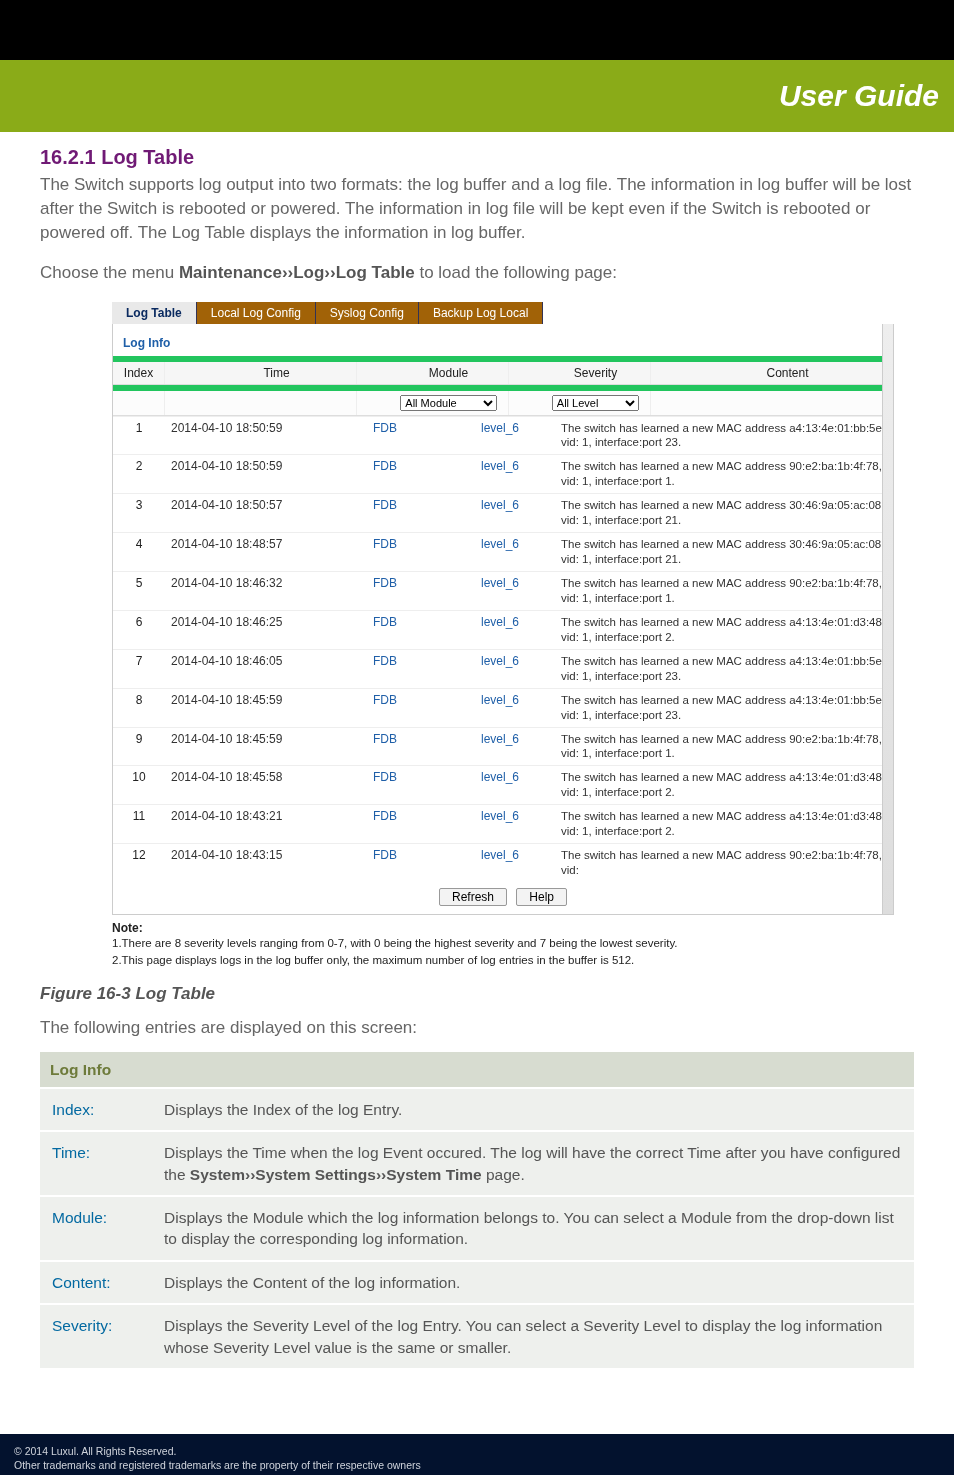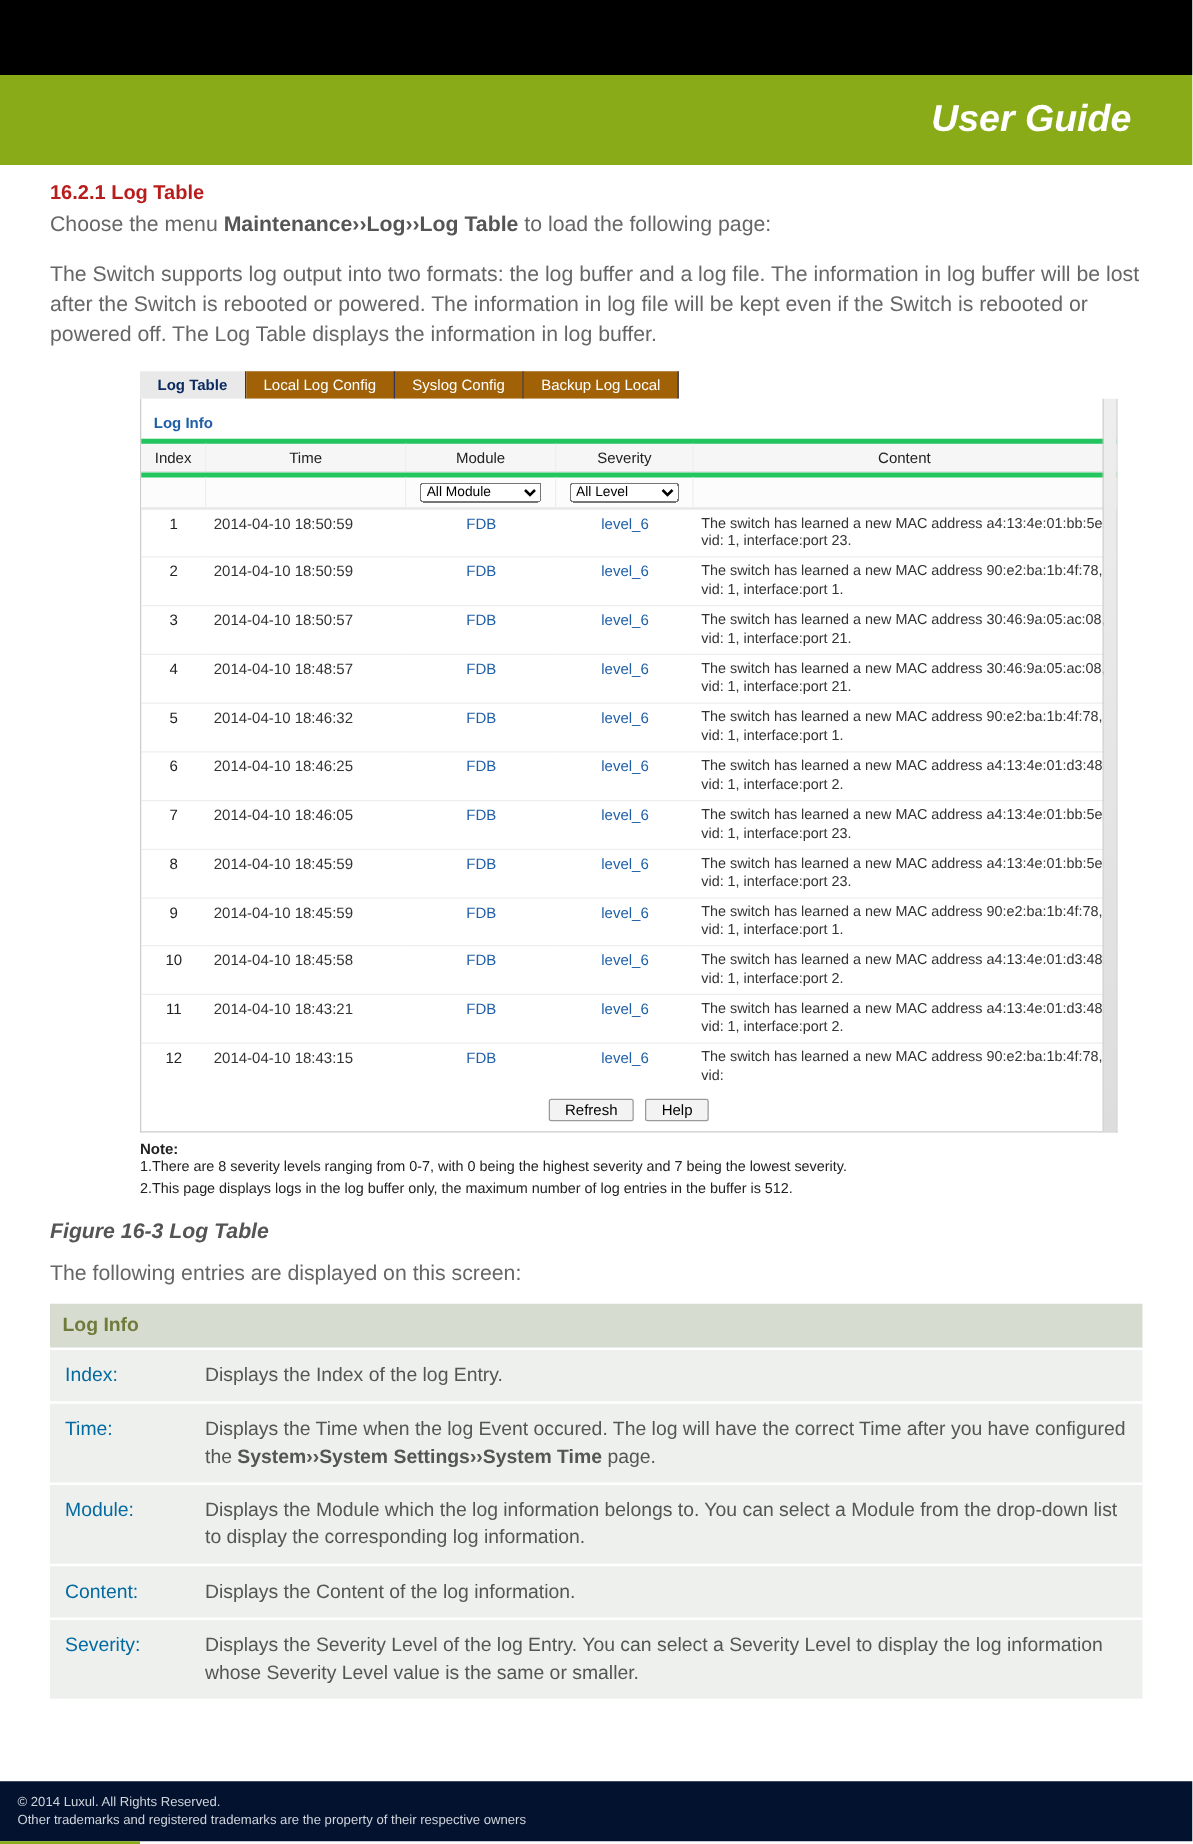--- a/index.html
+++ b/index.html
@@ -1,31 +1,31 @@
 <!DOCTYPE html>
 <html><head>
 <meta charset="utf-8">
 <style>
   * { box-sizing: border-box; margin: 0; padding: 0; }
   body { font-family: "Segoe UI", Arial, sans-serif; background: #ffffff; color: #333; width: 954px; }
   .black-band { background: #000; height: 60px; }
-  .header-badge { background: #8aab18; height: 72px; position: relative; display: flex; justify-content: flex-end; align-items: center; padding-right: 49px; }
+  .header-badge { background: #8aab18; height: 72px; position: relative; display: flex; justify-content: flex-end; align-items: center; padding-right: 15px; }
   .header-badge::after { content: ""; position: absolute; left: 0; right: 0; bottom: -1px; height: 1px; }
   .header-title { color: #fff; font-style: italic; font-weight: 700; font-size: 30px; }
   .content { padding: 14px 40px 28px 40px; color: #555; }
-  h3.section-num { color: #b91c1c; font-weight: 600; font-size: 16px; margin-bottom: 4px; }
+  h3.section-num { color: #701a75; font-weight: 600; font-size: 20px; margin-bottom: 4px; }
   p.body-text { color: #666; font-size: 17px; line-height: 1.42; margin-bottom: 16px; }
   .bold { font-weight: 700; color: #555; }
   .screenshot-wrap { margin: 6px 0 14px 72px; width: 782px; font-size: 12px; color: #222; }
   .tab-row { display: flex; }
   .tab { padding: 4px 14px; font-size: 12px; background: #a16207; color: #fff; border-right: 1px solid #335; cursor: pointer; }
   .tab.active { background: #e9e9e9; color: #0a2a60; font-weight: 600; }
   .panel { background: #fff; border: 1px solid #ccc; border-top: none; }
   .loginfo-lbl { color: #1f5fa8; font-weight: 700; font-size: 12px; padding: 12px 10px 6px 10px; }
-  .thead-row, .filter-row { display: flex; border-top: 4px solid #22c55e; border-bottom: 1px solid #ddd; background: #f6f6f6; font-size: 12px; }
+  .thead-row, .filter-row { display: flex; border-top: 6px solid #22c55e; border-bottom: 1px solid #ddd; background: #f6f6f6; font-size: 12px; gap: 32px; }
   .th, .fcell { padding: 4px 6px; border-right: 1px solid #eee; text-align: center; }
   .col-idx { width: 52px; }
   .col-time { width: 160px; }
   .col-mod { width: 120px; }
   .col-sev { width: 110px; }
   .col-cont { flex: 1; }
   .filter-row { background: #fcfcfc; }
   .filter-row select { font-size: 11px; width: 90%; }
   .logtable { width: 100%; border-collapse: collapse; font-size: 12px; }
   .logtable td { padding: 4px 6px; border-top: 1px solid #eee; vertical-align: top; }
@@ -54,24 +54,24 @@
 <body>
 
 <div class="black-band"></div>
 <div class="header-badge">
   <span class="header-title">User Guide</span>
 </div>
 
 <div class="content">
 
   <h3 class="section-num">16.2.1 Log Table</h3>
+  <p class="body-text">The Switch supports log output into two formats: the log buffer and a log file. The information in log buffer will be lost after the Switch is rebooted or powered. The information in log file will be kept even if the Switch is rebooted or powered off. The Log Table displays the information in log buffer.</p>
   <p class="body-text">
     <span>Choose the menu </span><span class="bold">Maintenance››Log››Log Table</span><span> to load the following page:</span>
   </p>
-  <p class="body-text">The Switch supports log output into two formats: the log buffer and a log file. The information in log buffer will be lost after the Switch is rebooted or powered. The information in log file will be kept even if the Switch is rebooted or powered off. The Log Table displays the information in log buffer.</p>
 
   <div class="screenshot-wrap">
     <div class="tab-row">
       <div class="tab active">Log Table</div>
       <div class="tab">Local Log Config</div>
       <div class="tab">Syslog Config</div>
       <div class="tab">Backup Log Local</div>
     </div>
     <div class="panel scroll-hint">
       <div class="loginfo-lbl">Log Info</div>

